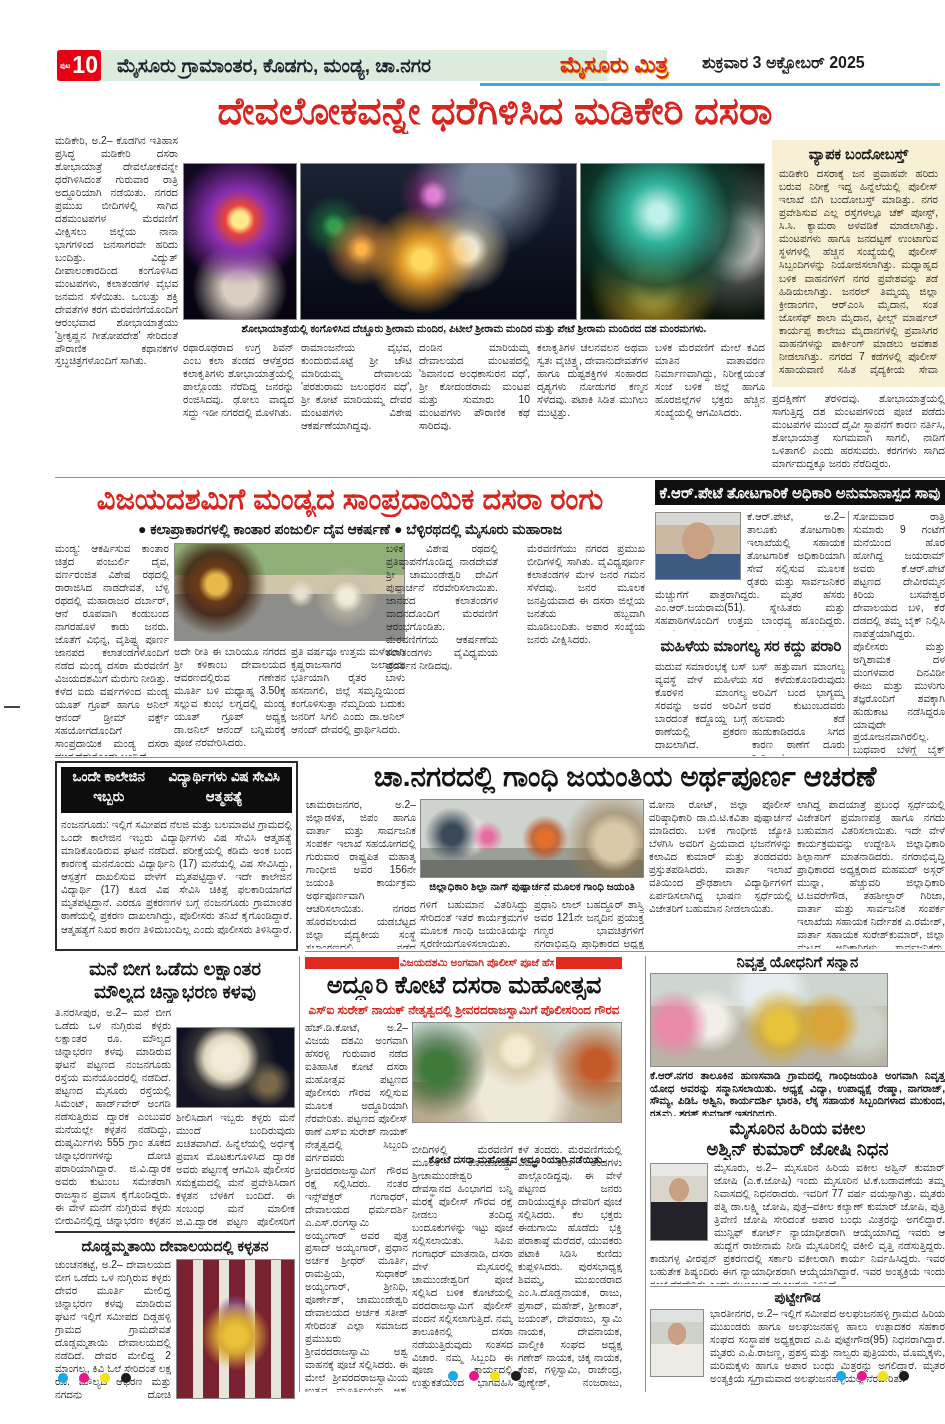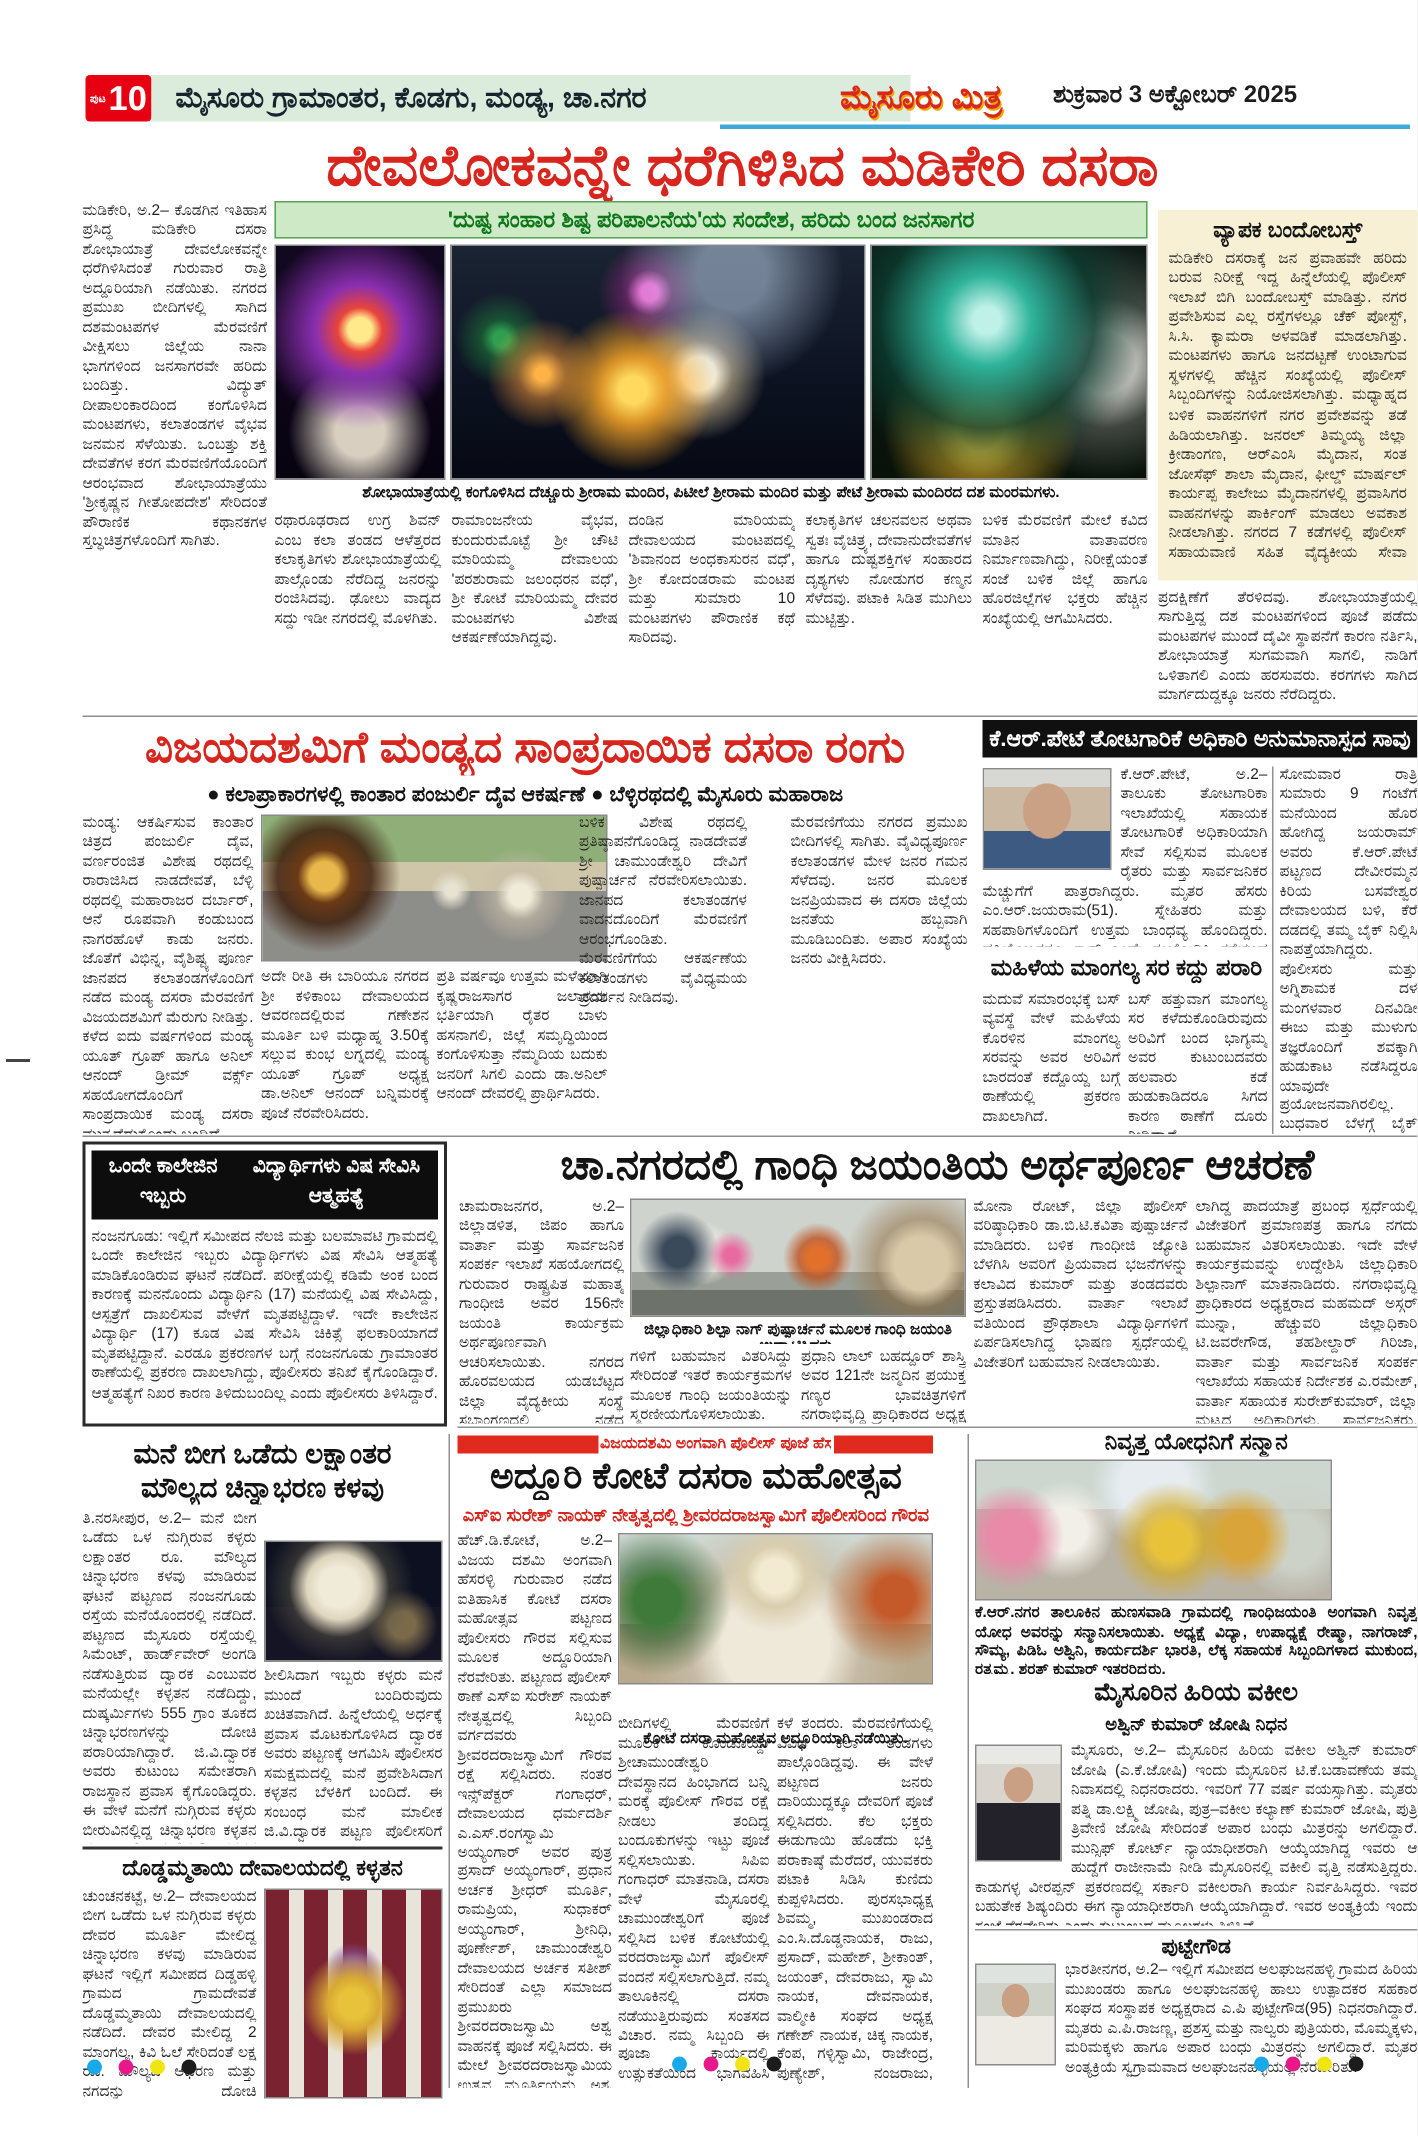--- a/index.html
+++ b/index.html
@@ -33,23 +33,20 @@
   </div>
   <div class="abs" style="left:560px;top:48px;width:135px;height:34px;font-size:22px;font-weight:bold;color:#d6281e;
               text-shadow:1px 1px 0 #f5a300;white-space:nowrap;overflow:hidden;line-height:34px;">ಮೈಸೂರು ಮಿತ್ರ</div>
   <div class="abs" style="left:702px;top:54px;width:240px;height:24px;font-size:16px;font-weight:bold;color:#1d1d1d;white-space:nowrap;overflow:hidden;">ಶುಕ್ರವಾರ 3 ಅಕ್ಟೋಬರ್ 2025</div>
   <div class="abs" style="left:480px;top:83px;width:460px;height:3px;background:#3fa9dc;"></div>
 
   <div class="abs hl-red" style="left:55px;top:88px;width:880px;height:46px;font-size:38px;line-height:46px;white-space:nowrap;">ದೇವಲೋಕವನ್ನೇ ಧರೆಗಿಳಿಸಿದ ಮಡಿಕೇರಿ ದಸರಾ</div>
 
   <div class="col" style="left:55px;top:135px;width:123px;height:339px;">ಮಡಿಕೇರಿ, ಅ.2– ಕೊಡಗಿನ ಇತಿಹಾಸ ಪ್ರಸಿದ್ಧ ಮಡಿಕೇರಿ ದಸರಾ ಶೋಭಾಯಾತ್ರೆ ದೇವಲೋಕವನ್ನೇ ಧರೆಗಿಳಿಸಿದಂತೆ ಗುರುವಾರ ರಾತ್ರಿ ಅದ್ದೂರಿಯಾಗಿ ನಡೆಯಿತು. ನಗರದ ಪ್ರಮುಖ ಬೀದಿಗಳಲ್ಲಿ ಸಾಗಿದ ದಶಮಂಟಪಗಳ ಮೆರವಣಿಗೆ ವೀಕ್ಷಿಸಲು ಜಿಲ್ಲೆಯ ನಾನಾ ಭಾಗಗಳಿಂದ ಜನಸಾಗರವೇ ಹರಿದು ಬಂದಿತ್ತು. ವಿದ್ಯುತ್ ದೀಪಾಲಂಕಾರದಿಂದ ಕಂಗೊಳಿಸಿದ ಮಂಟಪಗಳು, ಕಲಾತಂಡಗಳ ವೈಭವ ಜನಮನ ಸೆಳೆಯಿತು. ಒಂಬತ್ತು ಶಕ್ತಿ ದೇವತೆಗಳ ಕರಗ ಮೆರವಣಿಗೆಯೊಂದಿಗೆ ಆರಂಭವಾದ ಶೋಭಾಯಾತ್ರೆಯು 'ಶ್ರೀಕೃಷ್ಣನ ಗೀತೋಪದೇಶ' ಸೇರಿದಂತೆ ಪೌರಾಣಿಕ ಕಥಾನಕಗಳ ಸ್ತಬ್ಧಚಿತ್ರಗಳೊಂದಿಗೆ ಸಾಗಿತು.</div>
 
-  <div class="abs" style="left:183px;top:134px;width:582px;height:25px;background:#cde9c6;border:1px solid #57a657;">
-    <div style="font-size:15px;font-weight:bold;color:#0c7618;text-align:center;line-height:23px;white-space:nowrap;overflow:hidden;">'ದುಷ್ಟ ಸಂಹಾರ ಶಿಷ್ಟ ಪರಿಪಾಲನೆಯ'ಯ ಸಂದೇಶ, ಹರಿದು ಬಂದ ಜನಸಾಗರ</div>
-  </div>
 
   <div class="photo" style="left:183px;top:163px;width:114px;height:157px;
               background:radial-gradient(circle at 50% 36%,#ffe98a 0 7%,#e8443a 13%,#8a2fb0 26%,rgba(18,6,31,0) 58%),
                          radial-gradient(circle at 50% 80%,#d8cfc0 0 12%,rgba(40,30,20,0) 35%),
                          linear-gradient(180deg,#120820,#070310);"></div>
   <div class="photo" style="left:300px;top:163px;width:277px;height:157px;
               background:radial-gradient(circle at 68% 12%,rgba(190,210,235,.55) 0 10%,rgba(0,0,0,0) 32%),
                          radial-gradient(circle at 48% 20%,#e86ad0 0 3%,rgba(160,40,140,.5) 8%,rgba(0,0,0,0) 18%),
                          radial-gradient(circle at 44% 62%,#ffd95e 0 5%,rgba(255,170,40,.85) 12%,rgba(255,140,20,0) 30%),
                          radial-gradient(circle at 22% 55%,#ffb347 0 2%,rgba(255,160,60,.5) 7%,rgba(0,0,0,0) 16%),
@@ -183,21 +180,21 @@
                          radial-gradient(circle at 25% 50%,#f1efe8 0 8%,rgba(0,0,0,0) 18%),
                          radial-gradient(circle at 55% 58%,#e8c33a 0 9%,rgba(210,170,40,.7) 16%,rgba(0,0,0,0) 28%),
                          radial-gradient(circle at 75% 55%,#d9a53a 0 8%,rgba(0,0,0,0) 18%),
                          radial-gradient(circle at 90% 58%,#cdd2c8 0 8%,rgba(0,0,0,0) 18%),
                          radial-gradient(circle at 50% 18%,#e6ecf0 0 16%,rgba(0,0,0,0) 30%),
                          linear-gradient(180deg,#cdd6cf 0 35%,#b9b3a6 35% 100%);"></div>
   <div class="abs" style="left:650px;top:1070px;width:295px;height:46px;font-size:10.3px;font-weight:bold;line-height:1.22;text-align:justify;overflow:hidden;color:#111;">ಕೆ.ಆರ್.ನಗರ ತಾಲೂಕಿನ ಹುಣಸವಾಡಿ ಗ್ರಾಮದಲ್ಲಿ ಗಾಂಧಿಜಯಂತಿ ಅಂಗವಾಗಿ ನಿವೃತ್ತ ಯೋಧ ಅವರನ್ನು ಸನ್ಮಾನಿಸಲಾಯಿತು. ಅಧ್ಯಕ್ಷೆ ವಿದ್ಯಾ, ಉಪಾಧ್ಯಕ್ಷೆ ರೇಷ್ಮಾ, ನಾಗರಾಜ್, ಸೌಮ್ಯ, ಪಿಡಿಓ ಅಶ್ವಿನಿ, ಕಾರ್ಯದರ್ಶಿ ಭಾರತಿ, ಲೆಕ್ಕ ಸಹಾಯಕ ಸಿಬ್ಬಂದಿಗಳಾದ ಮುಕುಂದ, ರತ್ನಮ್ಮ, ಶರತ್ ಕುಮಾರ್ ಇತರರಿದ್ದರು.</div>
 
   <div class="abs hl-blk" style="left:650px;top:1118px;width:295px;height:42px;">
     <div style="font-size:16.5px;line-height:21px;">ಮೈಸೂರಿನ ಹಿರಿಯ ವಕೀಲ</div>
-    <div style="font-size:12px;line-height:21px;">ಅಶ್ವಿನ್ ಕುಮಾರ್ ಜೋಷಿ ನಿಧನ</div>
+    <div style="font-size:18px;line-height:21px;">ಅಶ್ವಿನ್ ಕುಮಾರ್ ಜೋಷಿ ನಿಧನ</div>
   </div>
   <div class="col" style="left:650px;top:1162px;width:295px;height:122px;">
     <div class="floatimg" style="width:56px;height:76px;
                 background:radial-gradient(ellipse 16px 19px at 50% 34%,#c9a083 0 60%,rgba(0,0,0,0) 63%),
                            linear-gradient(180deg,#e8e8e4 0 16%,#d9d4cc 16% 50%,#23222a 50% 100%);"></div>
     <span>ಮೈಸೂರು, ಅ.2– ಮೈಸೂರಿನ ಹಿರಿಯ ವಕೀಲ ಅಶ್ವಿನ್ ಕುಮಾರ್ ಜೋಷಿ (ಎ.ಕೆ.ಜೋಷಿ) ಇಂದು ಮೈಸೂರಿನ ಟಿ.ಕೆ.ಬಡಾವಣೆಯ ತಮ್ಮ ನಿವಾಸದಲ್ಲಿ ನಿಧನರಾದರು. ಇವರಿಗೆ 77 ವರ್ಷ ವಯಸ್ಸಾಗಿತ್ತು. ಮೃತರು ಪತ್ನಿ ಡಾ.ಲಕ್ಷ್ಮಿ ಜೋಷಿ, ಪುತ್ರ–ವಕೀಲ ಕಲ್ಯಾಣ್ ಕುಮಾರ್ ಜೋಷಿ, ಪುತ್ರಿ ತ್ರಿವೇಣಿ ಜೋಷಿ ಸೇರಿದಂತೆ ಅಪಾರ ಬಂಧು ಮಿತ್ರರನ್ನು ಅಗಲಿದ್ದಾರೆ. ಮುನ್ಸಿಫ್ ಕೋರ್ಟ್ ನ್ಯಾಯಾಧೀಶರಾಗಿ ಆಯ್ಕೆಯಾಗಿದ್ದ ಇವರು ಆ ಹುದ್ದೆಗೆ ರಾಜೀನಾಮೆ ನೀಡಿ ಮೈಸೂರಿನಲ್ಲಿ ವಕೀಲಿ ವೃತ್ತಿ ನಡೆಸುತ್ತಿದ್ದರು. ಕಾಡುಗಳ್ಳ ವೀರಪ್ಪನ್ ಪ್ರಕರಣದಲ್ಲಿ ಸರ್ಕಾರಿ ವಕೀಲರಾಗಿ ಕಾರ್ಯ ನಿರ್ವಹಿಸಿದ್ದರು. ಇವರ ಬಹುತೇಕ ಶಿಷ್ಯಂದಿರು ಈಗ ನ್ಯಾಯಾಧೀಶರಾಗಿ ಆಯ್ಕೆಯಾಗಿದ್ದಾರೆ. ಇವರ ಅಂತ್ಯಕ್ರಿಯೆ ಇಂದು ಸಂಜೆ ನೆರವೇರಿತು ಎಂದು ಕುಟುಂಬದ ಮೂಲಗಳು ತಿಳಿಸಿವೆ.</span>
   </div>
   <div class="rule-h" style="left:650px;top:1286px;width:295px;height:1px;"></div>
   <div class="abs hl-blk" style="left:650px;top:1289px;width:295px;height:17px;font-size:13.5px;line-height:17px;white-space:nowrap;">ಪುಟ್ಟೇಗೌಡ</div>
   <div class="col" style="left:650px;top:1308px;width:295px;height:82px;">

